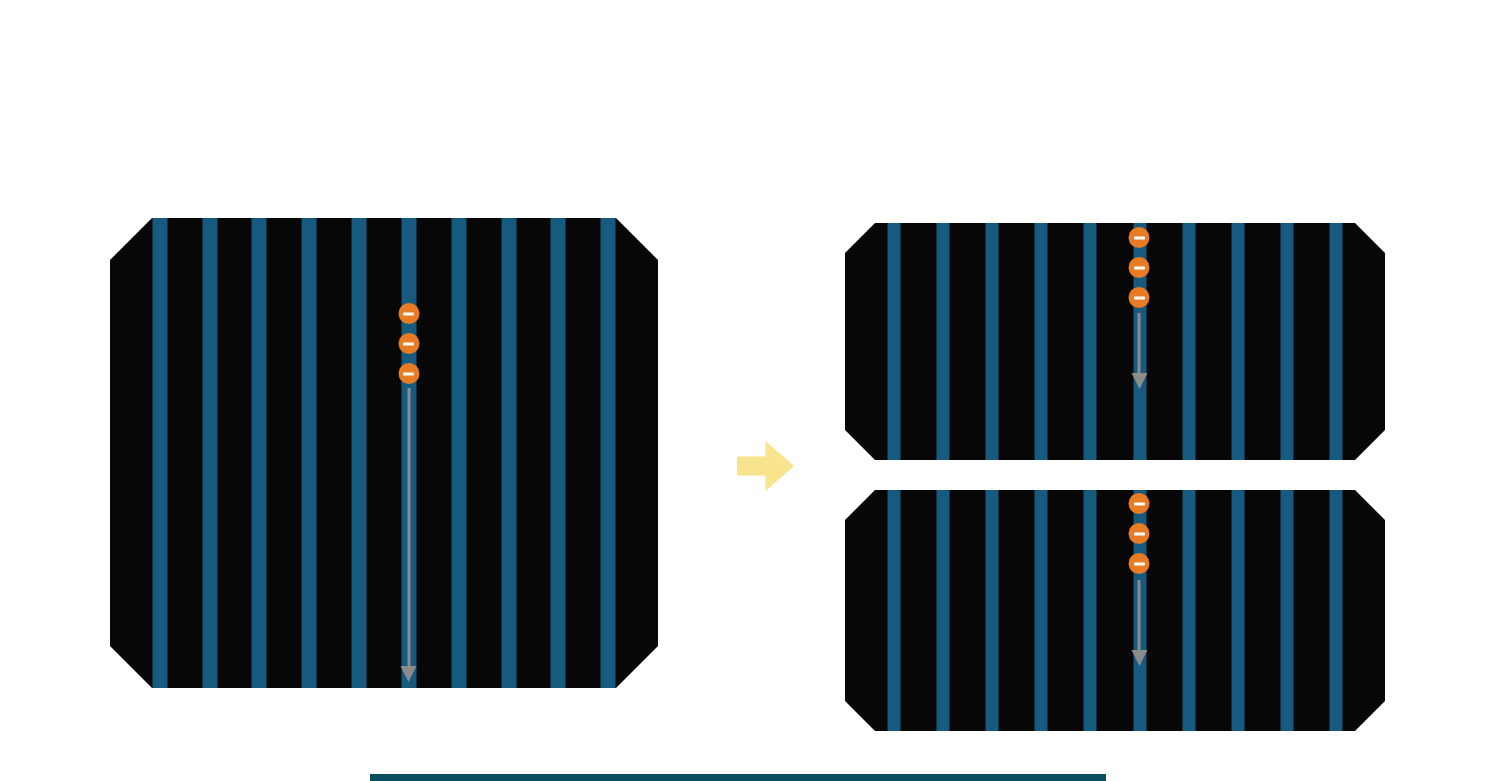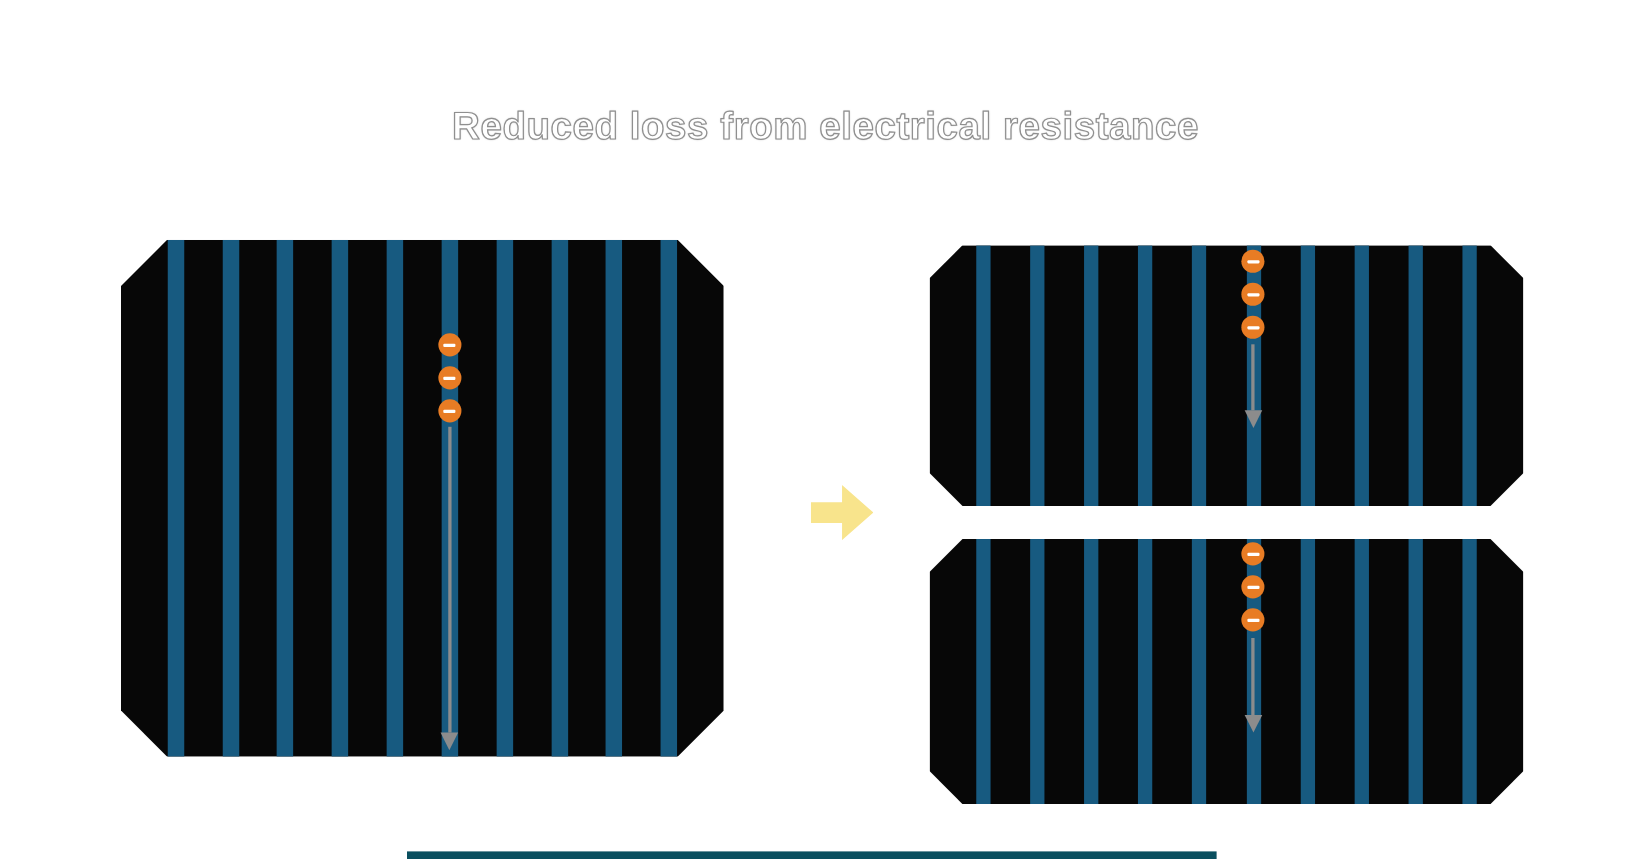--- a/index.html
+++ b/index.html
@@ -113,21 +113,20 @@
     width: 736px;
     height: 7px;
     background: var(--bottom-strip, #0a4f5f);
   }
 </style>
 </head>
 <body>
 
 <div class="page">
 
-  <h1 class="title">Reduced loss from electrical resistance</h1>
 
   <div class="cell" style="left:110px; top:218px; width:548px; height:470px; --c:42px; --stripe-w:15px;">
     <div class="stripes">
         <div class="stripe" style="left: 9.09091%;"></div>
         <div class="stripe" style="left: 18.1818%;"></div>
         <div class="stripe" style="left: 27.2727%;"></div>
         <div class="stripe" style="left: 36.3636%;"></div>
         <div class="stripe" style="left: 45.4545%;"></div>
         <div class="stripe" style="left: 54.5455%;"></div>
         <div class="stripe" style="left: 63.6364%;"></div>

